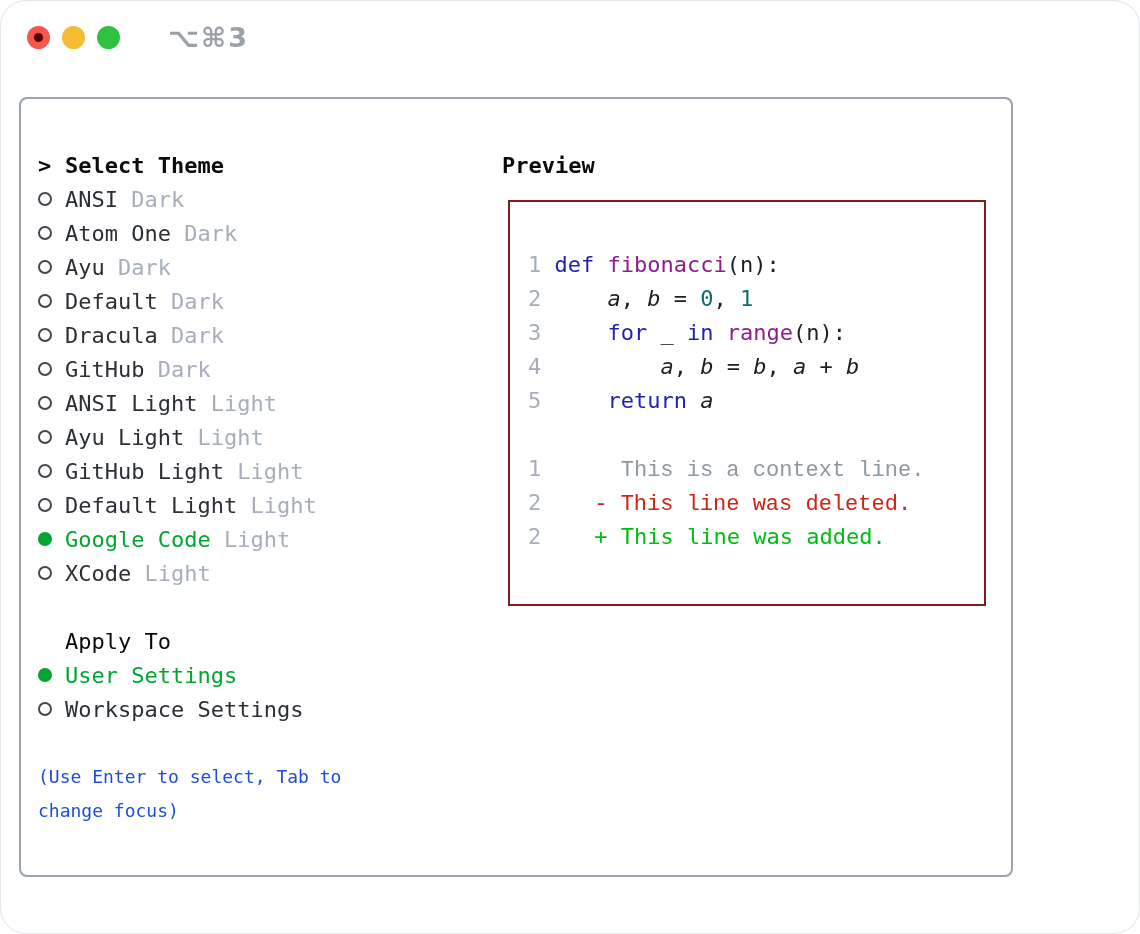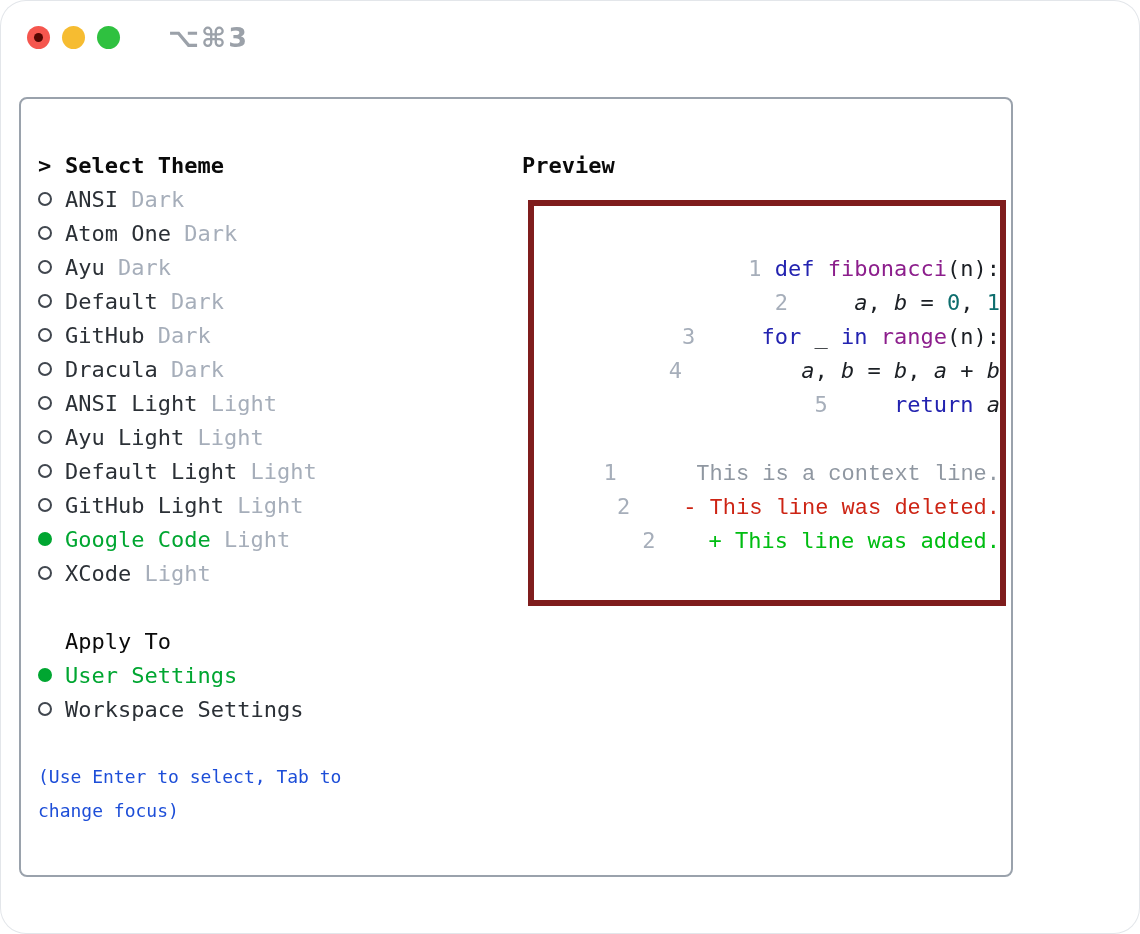--- a/index.html
+++ b/index.html
@@ -28,25 +28,25 @@
   .circle{width:14px;height:14px;border:2px solid #41474f;border-radius:50%;box-sizing:border-box;}
   .circle.sel{background:#00a631;border-color:#00a631;}
   .lbl{white-space:pre;}
   .name{color:#2b3036;}
   .name.sel{color:#00a631;}
   .suffix{color:#a6aeba;text-align:center;}
   .spacer{height:34px;}
   .hint{height:34px;line-height:34px;font-size:18px;color:#1d4ed8;white-space:pre;}
 
   .left-col{position:absolute;left:17px;top:49px;}
-  .preview-col{position:absolute;left:501px;top:49px;text-align:right;}
+  .preview-col{position:absolute;left:481px;top:49px;}
 
   
   .preview-box{margin-left:6px;margin-top:18px;width:478px;height:406px;
-               border:6px solid #7f1d1d;background:#fff;box-sizing:border-box;
+               border:2px solid #7f1d1d;background:#fff;box-sizing:border-box;
                padding:46px 0 0 18px;}
   .code-line{height:34px;line-height:34px;font-size:22px;white-space:pre;color:#1b1f24;}
   .tk-ln{color:#a6aeba;}
   .tk-kw{color:#2323b0;}
   .tk-fn{color:#8c1e8c;}
   .tk-num{color:#0e6e6e;}
   .tk-var{font-style:italic;color:#1b1f24;}
   .tk-pl{color:#1b1f24;}
   .tk-ctx{color:#8f97a1;font-family:Liberation Mono, monospace;}
   .tk-del{color:#cd2414;font-family:Liberation Mono, monospace;}
@@ -71,26 +71,26 @@
     <div class="left-col">
       <div class="row">
         <span class="marker prompt">&gt;</span><span class="header-label">Select Theme</span>
       </div>
 
       <div id="theme-list">
           <div class="row"><span class="marker"><span class="circle"></span></span><span class="lbl"><span class="name">ANSI</span> <span class="suffix">Dark</span></span></div>
           <div class="row"><span class="marker"><span class="circle"></span></span><span class="lbl"><span class="name">Atom One</span> <span class="suffix">Dark</span></span></div>
           <div class="row"><span class="marker"><span class="circle"></span></span><span class="lbl"><span class="name">Ayu</span> <span class="suffix">Dark</span></span></div>
           <div class="row"><span class="marker"><span class="circle"></span></span><span class="lbl"><span class="name">Default</span> <span class="suffix">Dark</span></span></div>
+          <div class="row"><span class="marker"><span class="circle"></span></span><span class="lbl"><span class="name">Dracula</span> <span class="suffix">Dark</span></span></div>
           <div class="row"><span class="marker"><span class="circle"></span></span><span class="lbl"><span class="name">GitHub</span> <span class="suffix">Dark</span></span></div>
-          <div class="row"><span class="marker"><span class="circle"></span></span><span class="lbl"><span class="name">Dracula</span> <span class="suffix">Dark</span></span></div>
           <div class="row"><span class="marker"><span class="circle"></span></span><span class="lbl"><span class="name">ANSI Light</span> <span class="suffix">Light</span></span></div>
           <div class="row"><span class="marker"><span class="circle"></span></span><span class="lbl"><span class="name">Ayu Light</span> <span class="suffix">Light</span></span></div>
+          <div class="row"><span class="marker"><span class="circle"></span></span><span class="lbl"><span class="name">GitHub Light</span> <span class="suffix">Light</span></span></div>
           <div class="row"><span class="marker"><span class="circle"></span></span><span class="lbl"><span class="name">Default Light</span> <span class="suffix">Light</span></span></div>
-          <div class="row"><span class="marker"><span class="circle"></span></span><span class="lbl"><span class="name">GitHub Light</span> <span class="suffix">Light</span></span></div>
           <div class="row"><span class="marker"><span class="circle sel"></span></span><span class="lbl"><span class="name sel">Google Code</span> <span class="suffix">Light</span></span></div>
           <div class="row"><span class="marker"><span class="circle"></span></span><span class="lbl"><span class="name">XCode</span> <span class="suffix">Light</span></span></div>
         </div>
 
       <div class="spacer"></div>
 
       <div class="row">
         <span class="marker"></span><span style="color:#0a0a0a;">Apply To</span>
       </div>
 

